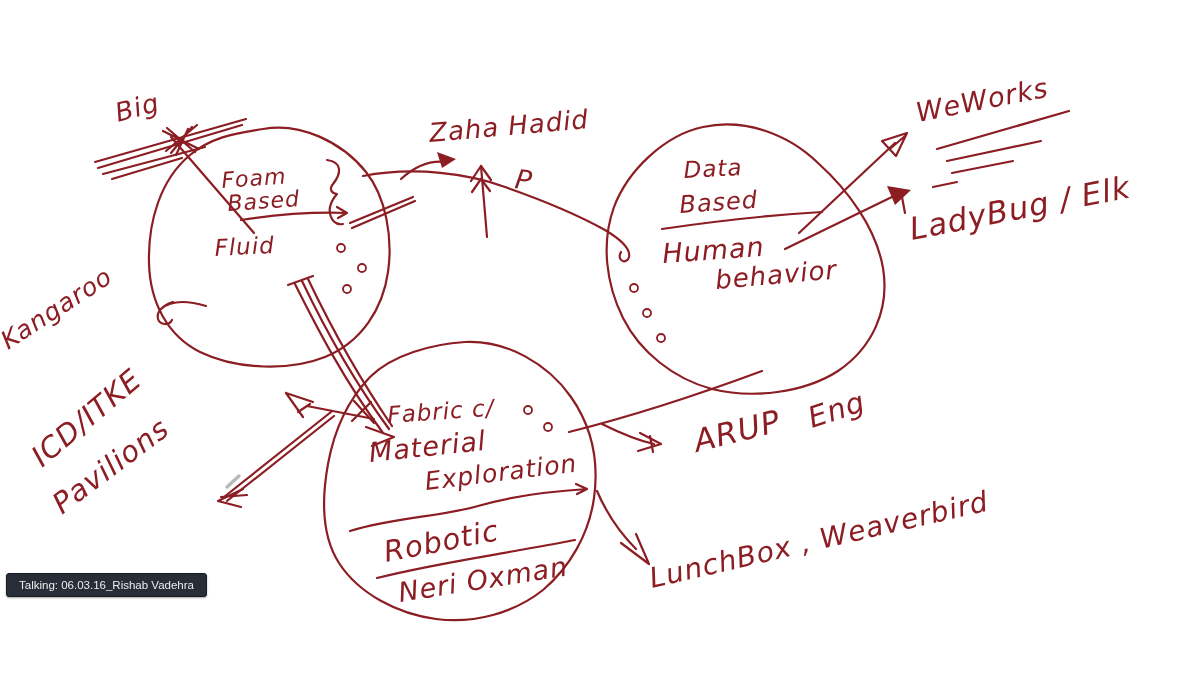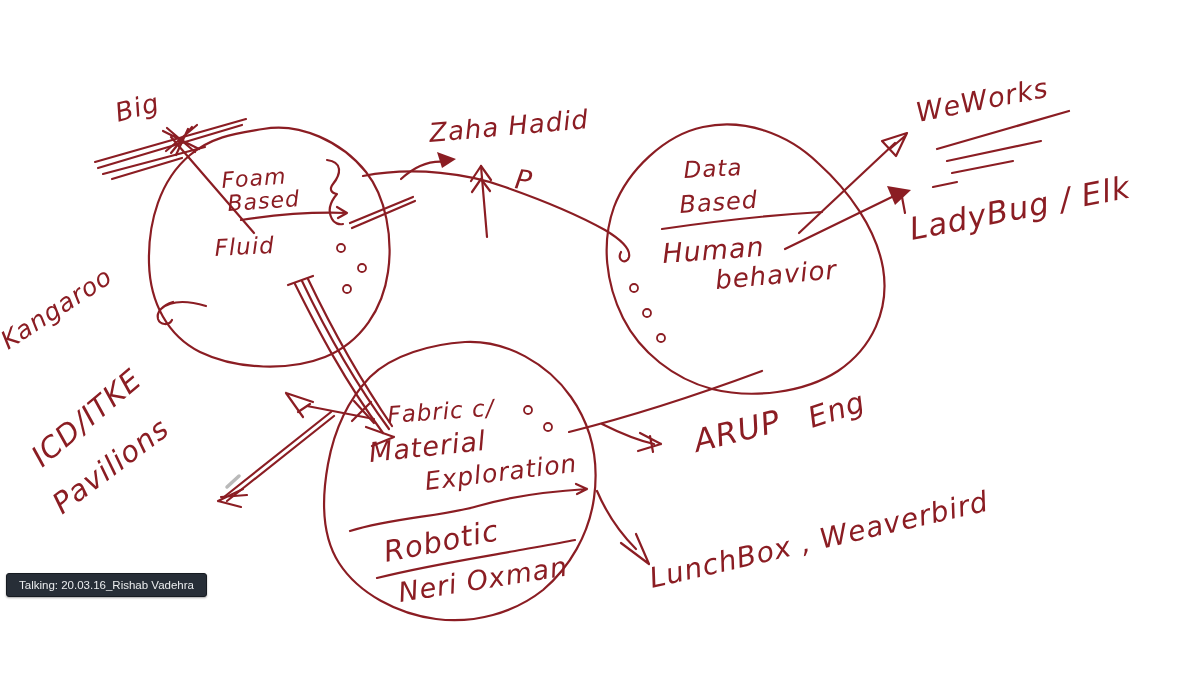--- a/index.html
+++ b/index.html
@@ -145,13 +145,13 @@
   <text class="hw" x="663" y="263" font-size="27" transform="rotate(-4 663 263)">Human</text>
   <text class="hw" x="716" y="289" font-size="26" transform="rotate(-5 716 289)">behavior</text>
 
   <text class="hw" x="388" y="423" font-size="23" transform="rotate(-4 388 423)">Fabric c/</text>
   <text class="hw" x="370" y="462" font-size="27" transform="rotate(-6 370 462)">Material</text>
   <text class="hw" x="426" y="490" font-size="25" transform="rotate(-7 426 490)">Exploration</text>
   <text class="hw" x="386" y="562" font-size="29" transform="rotate(-11 386 562)">Robotic</text>
   <text class="hw" x="400" y="602" font-size="27" transform="rotate(-9 400 602)">Neri Oxman</text>
 </svg>
 
-<div class="chip" style="background: rgb(39, 46, 55); color: rgb(234, 236, 238);">Talking: 20.03.16_Rishab Vadehra</div>
+<div class="chip" style="background: rgb(39, 46, 55); color: rgb(234, 236, 238);">Talking: 06.03.16_Rishab Vadehra</div>
 
 </body></html>

